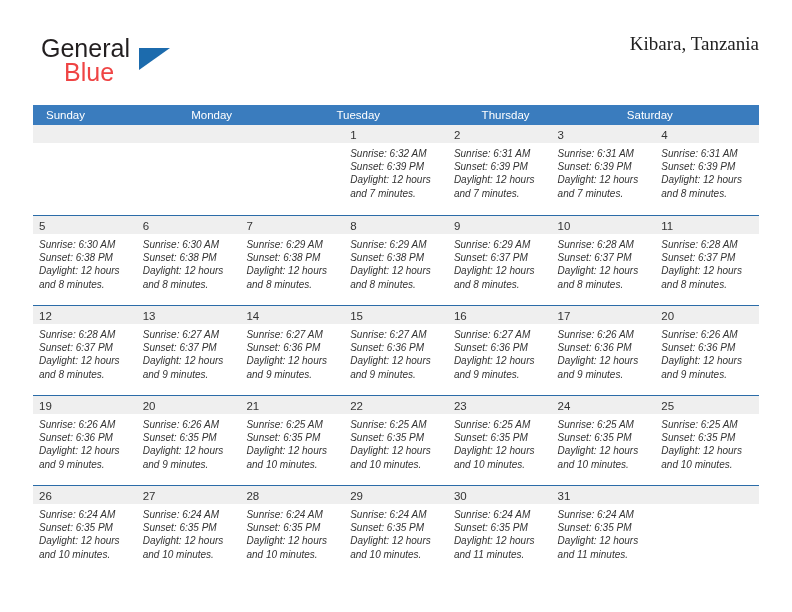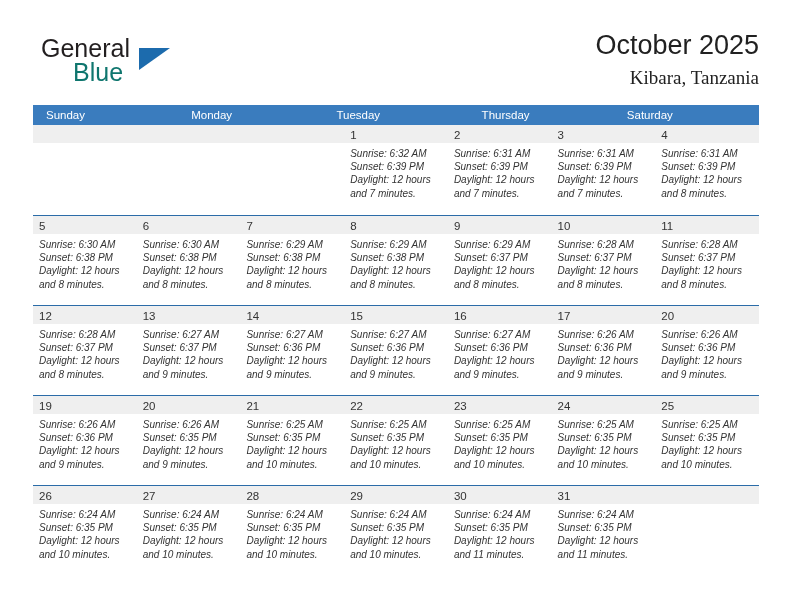--- a/index.html
+++ b/index.html
@@ -34,24 +34,24 @@
   }
   .logo-general {
     font-size: 25px;
     color: #231f20;
     letter-spacing: 0px;
     line-height: 28px;
     display: block;
   }
   .logo-blue {
     font-size: 25px;
-    color: #0f766e;
+    color: #ef4444;
     line-height: 26px;
     display: block;
-    margin-left: 32px;
+    margin-left: 23px;
     margin-top: -3px;
   }
   .logo-tri {
     position: absolute;
     left: 98px;
     top: 14px;
     width: 0;
     height: 0;
     border-left: 31px solid #1c6bad;
     border-bottom: 22px solid transparent;
@@ -135,21 +135,20 @@
 
   <div class="header">
 
     <div class="logo">
       <span class="logo-general">General</span>
       <span class="logo-tri"></span>
       <span class="logo-blue">Blue</span>
     </div>
 
     <div class="title-block">
-      <div class="cal-title">October 2025</div>
       <div class="cal-sub">Kibara, Tanzania</div>
     </div>
 
   </div>
 
   <div class="calendar">
 
     <div class="weekday-row">
       <div class="weekday">Sunday</div>
       <div class="weekday">Monday</div>

